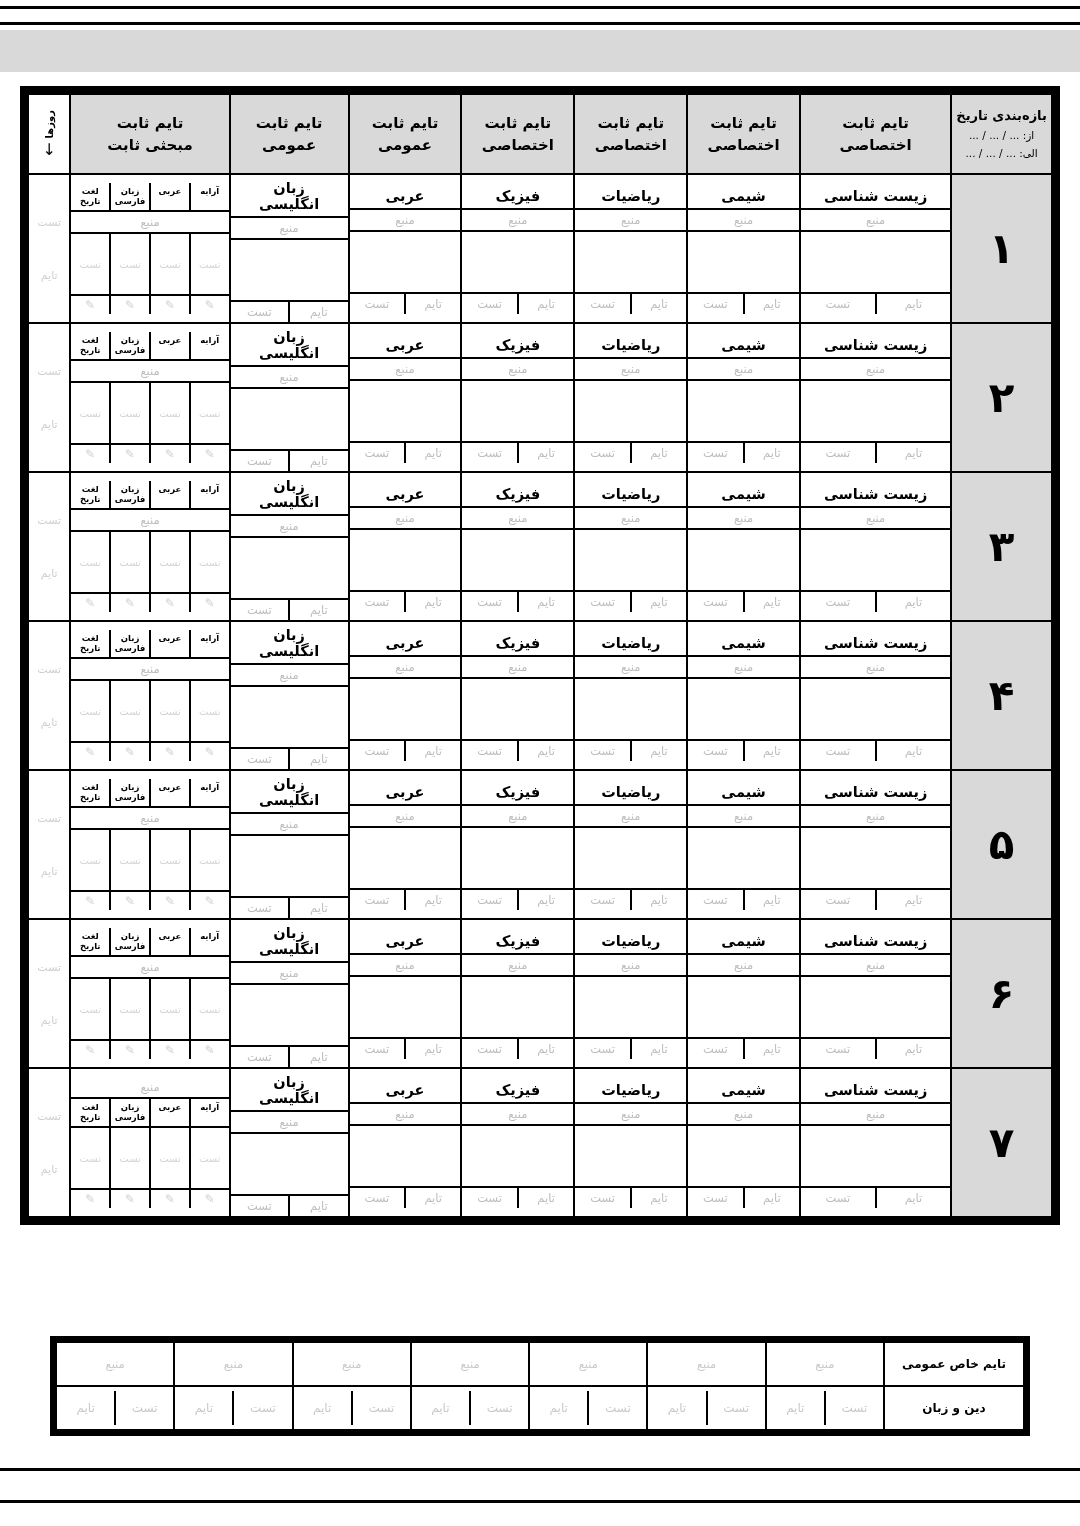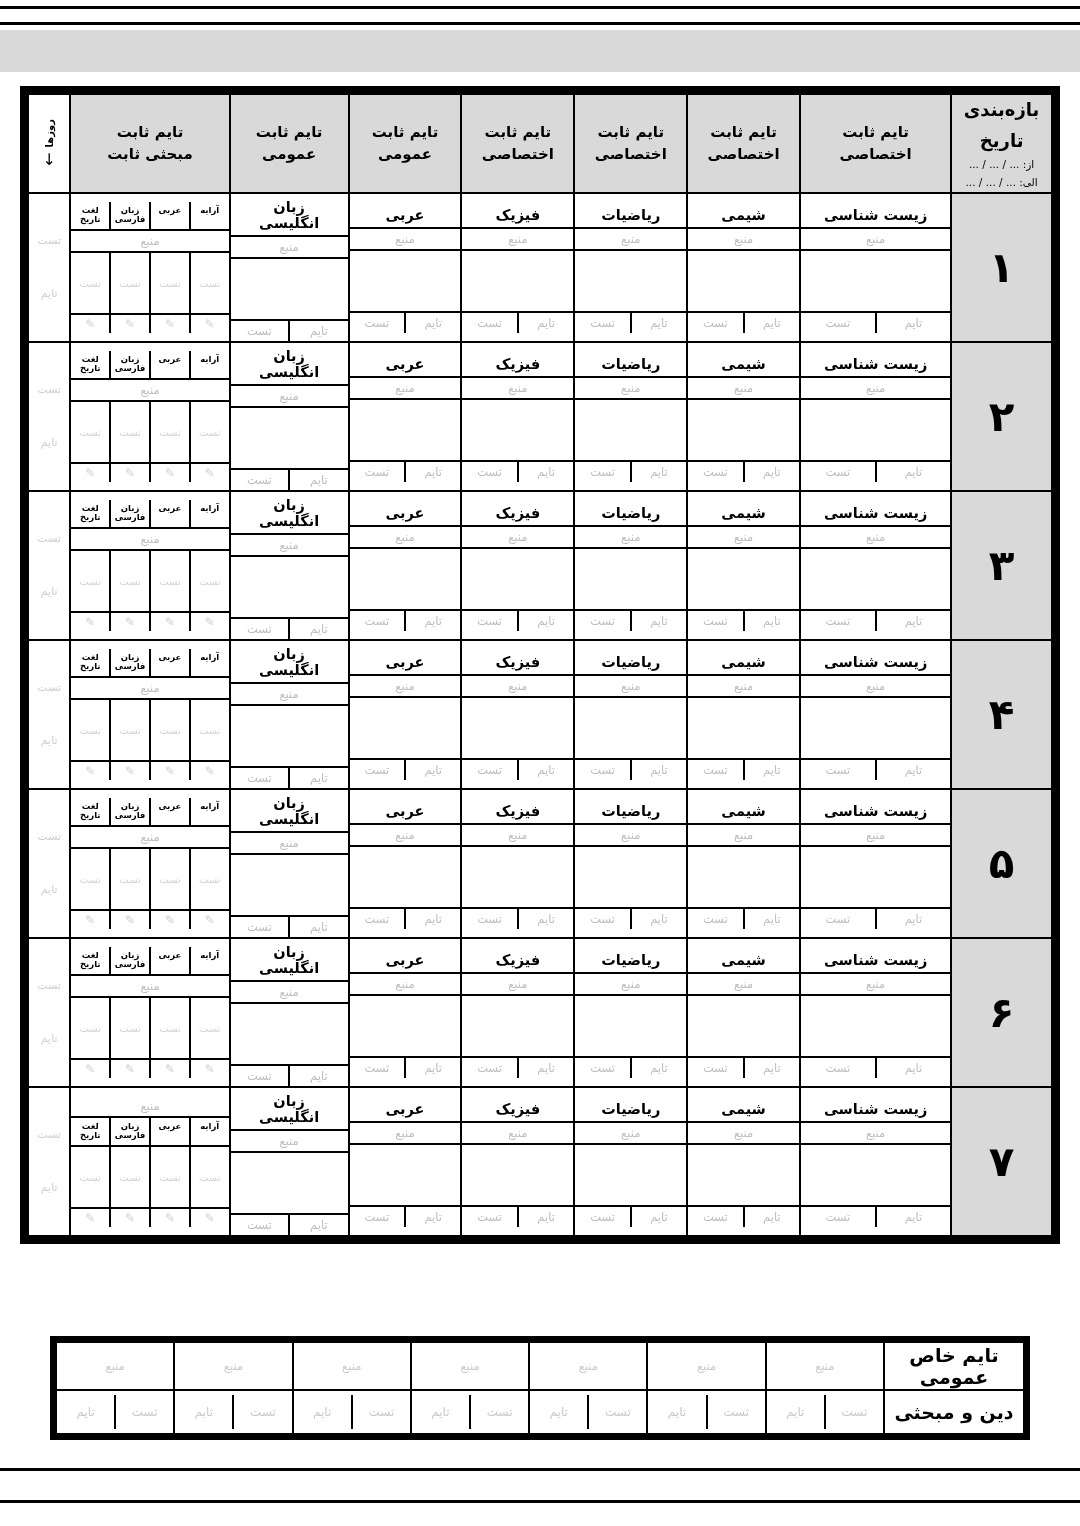--- a/index.html
+++ b/index.html
@@ -23,21 +23,21 @@
     border:7px solid #000;
     background:#fff;
     box-sizing:border-box;
   }
   table.grid{border-collapse:collapse;width:100%;table-layout:fixed;}
   table.grid td,table.grid th{border:2px solid #000;padding:0;vertical-align:middle;}
 
   
   .hdr{background:#d9d9d9;text-align:center;font-weight:bold;font-size:15px;line-height:1.5;height:78px;}
   .hdr-date{background:#d9d9d9;font-size:11px;text-align:center;font-weight:bold;line-height:1.7;}
-  .hdr-date .t1{font-size:18px;text-align:center;}
+  .hdr-date .t1{font-size:13px;text-align:center;}
   .hdr-date .t2{font-size:10.5px;font-weight:normal;}
   .hdr-arrow{background:#fff;text-align:center;}
   .arrowbox{font-size:10px;writing-mode:vertical-rl;transform:rotate(180deg);display:inline-block;font-weight:bold;}
 
   
   .daynum{background:#d9d9d9;text-align:center;font-size:42px;font-weight:bold;width:100px;}
 
   
   .subjcell{padding:0;}
   .subj-wrap{display:flex;flex-direction:column;height:100%;}
@@ -64,21 +64,21 @@
   .tt .a{padding:16px 0 0;}
   .tt .b{padding:40px 0 16px;}
 
   
   .bottom{
     position:absolute;left:50px;top:1336px;width:980px;
     border:5px solid #000;box-sizing:border-box;background:#fff;
   }
   table.btable{border-collapse:collapse;width:100%;table-layout:fixed;}
   table.btable td{border:2px solid #000;height:40px;text-align:center;}
-  .blabel{font-weight:bold;font-size:19px;width:140px;}
+  .blabel{font-weight:bold;font-size:12px;width:140px;}
   .bsrc{color:#c9c9c9;font-size:11.5px;}
   .bpair{padding:0;}
   .bpair-in{display:flex;}
   .bpair-in div{flex:1;color:#c9c9c9;font-size:12px;padding:10px 0;}
   .bpair-in div:first-child{border-left:2px solid #000;}
 </style>
 </head>
 <body>
 
 <div class="page">
@@ -879,21 +879,21 @@
         <td class="blabel">تایم خاص عمومی</td>
         <td class="bsrc">منبع</td>
         <td class="bsrc">منبع</td>
         <td class="bsrc">منبع</td>
         <td class="bsrc">منبع</td>
         <td class="bsrc">منبع</td>
         <td class="bsrc">منبع</td>
         <td class="bsrc">منبع</td>
       </tr>
       <tr>
-        <td class="blabel">دین و مبحثی</td>
+        <td class="blabel">دین و زبان</td>
         <td class="bpair">
           <div class="bpair-in">
             <div>تست</div>
             <div>تایم</div>
           </div>
         </td>
         <td class="bpair">
           <div class="bpair-in">
             <div>تست</div>
             <div>تایم</div>

